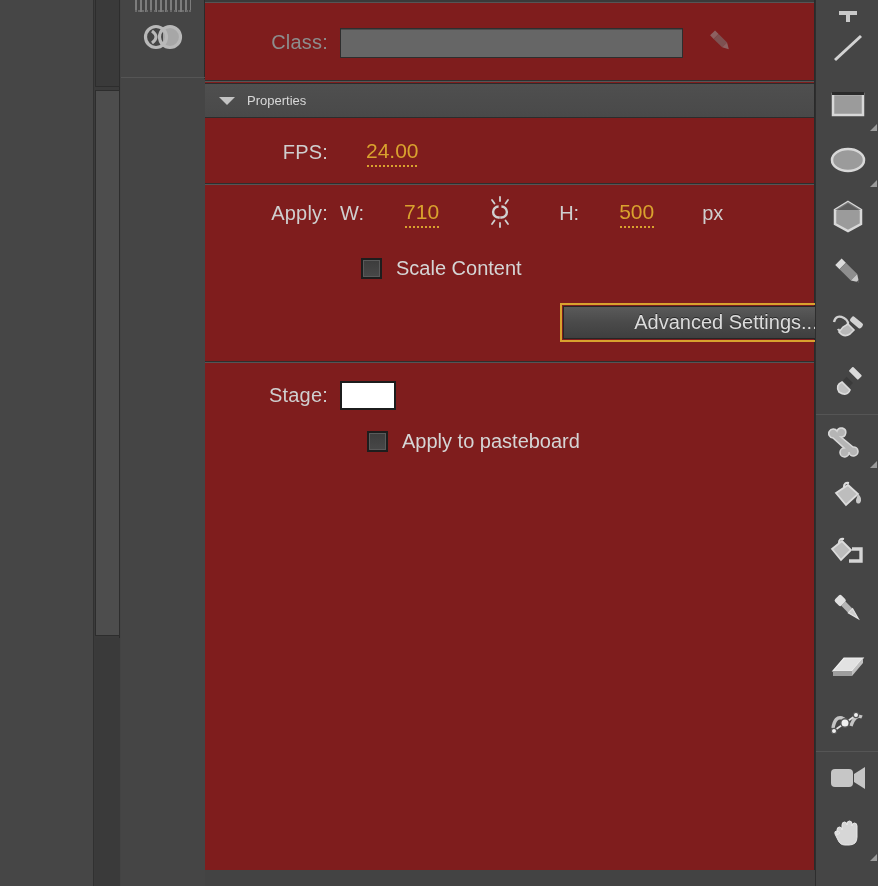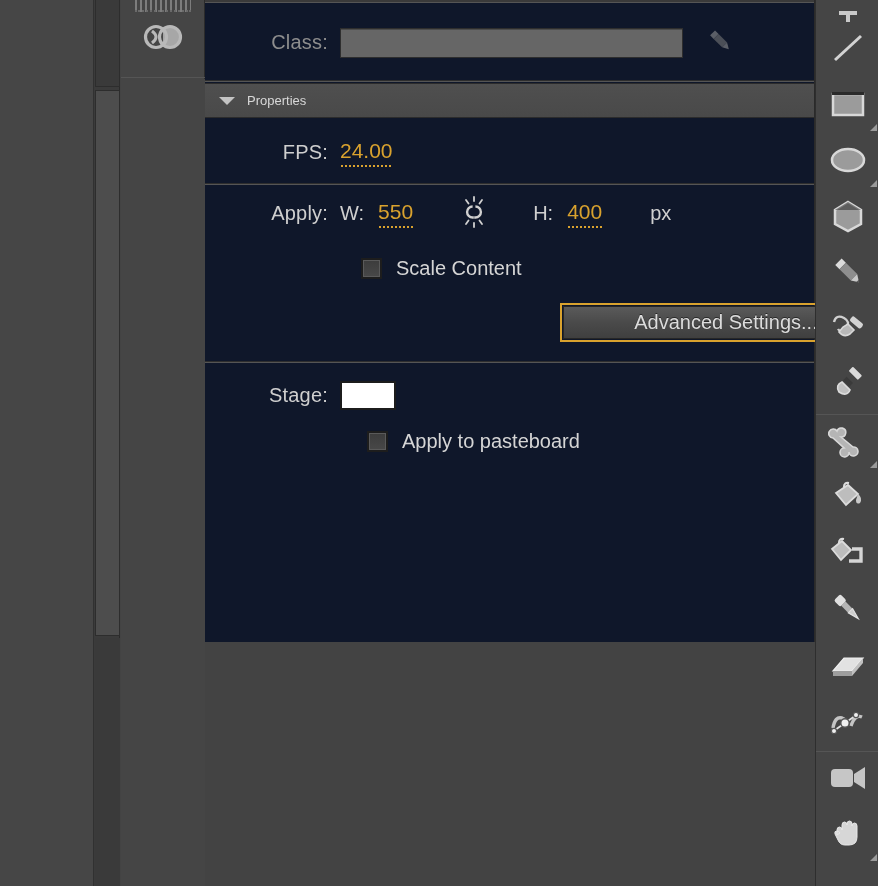--- a/index.html
+++ b/index.html
@@ -60,22 +60,22 @@
     content:''; position:absolute; left:0; bottom:-1px; width:100%; height:1px;
     background:#555;
   }
   .dock-rest {
     position: absolute; left: 0; top: 79px; width: 84px; height: 807px;
     background: #454545;
   }
 
   
   .props-panel {
-    position: absolute; left: 205px; top: 0; width: 610px; height: 642px;
-    background: #0f172a;
+    position: absolute; left: 205px; top: 0; width: 610px; height: 870px;
+    background: #7f1d1d;
     border-right: 1px solid #2a2a2a;
   }
   .panel-topline {
     position:absolute; left:0; top:0; width:100%; height:3px;
     background:#3a3a3a; border-bottom:1px solid #555;
   }
 
   .row {
     position: relative;
     display: flex; align-items: center;
@@ -129,20 +129,21 @@
     color: #d8d8d8; font-size: 13px;
   }
 
   
   .fps-row { position:absolute; left:0; top:121px; width:100%; height:62px; }
   .fps-label { width: 135px; padding-right: 12px; }
   .val {
     color: #D9A22E; font-size: 21px;
     position: relative;
     padding-bottom: 3px;
+    margin-left: 26px;
   }
   .val::after {
     content:''; position:absolute; left:0; bottom:-1px; width:100%; height:2px;
     background-image: radial-gradient(circle, #D9A22E 45%, transparent 50%);
     background-size: 4px 2px;
     background-repeat: repeat-x;
   }
 
   
   .size-row { position:absolute; left:0; top:185px; width:100%; height:57px; }
@@ -273,39 +274,39 @@
     <div class="row fps-row">
       <span class="lbl fps-label">FPS:</span>
       <span class="val">24.00</span>
     </div>
 
     <div class="sep" style="top:183px"></div>
 
     <div class="row size-row">
       <span class="lbl size-label">Apply:</span>
       <span class="w-label">W:</span>
-      <span class="val w-val">550</span>
+      <span class="val w-val">710</span>
       <span class="link-ico">
         <svg width="34" height="34" viewBox="0 0 34 34">
           <g fill="none" stroke="#d0d0d0" stroke-width="2.4">
             <path d="M15.6 11.5 a5.3 5.3 0 1 0 0 11 l1.2 0"></path>
             <path d="M18.4 11.5 a5.3 5.3 0 1 1 0 11 l-1.2 0"></path>
           </g>
           <g stroke="#d0d0d0" stroke-width="1.8" stroke-linecap="round">
             <line x1="17" y1="2" x2="17" y2="6"></line>
             <line x1="9" y1="5" x2="11.5" y2="8.5"></line>
             <line x1="25" y1="5" x2="22.5" y2="8.5"></line>
             <line x1="17" y1="28" x2="17" y2="32"></line>
             <line x1="9" y1="29" x2="11.5" y2="25.5"></line>
             <line x1="25" y1="29" x2="22.5" y2="25.5"></line>
           </g>
         </svg>
       </span>
       <span class="h-label">H:</span>
-      <span class="val">400</span>
+      <span class="val">500</span>
       <span class="unit">px</span>
     </div>
 
     <div class="row scale-row">
       <span class="cbox"></span>
       <span class="cb-label">Scale Content</span>
     </div>
 
     <div class="adv-wrap">
       <div class="adv-btn">Advanced Settings...</div>

